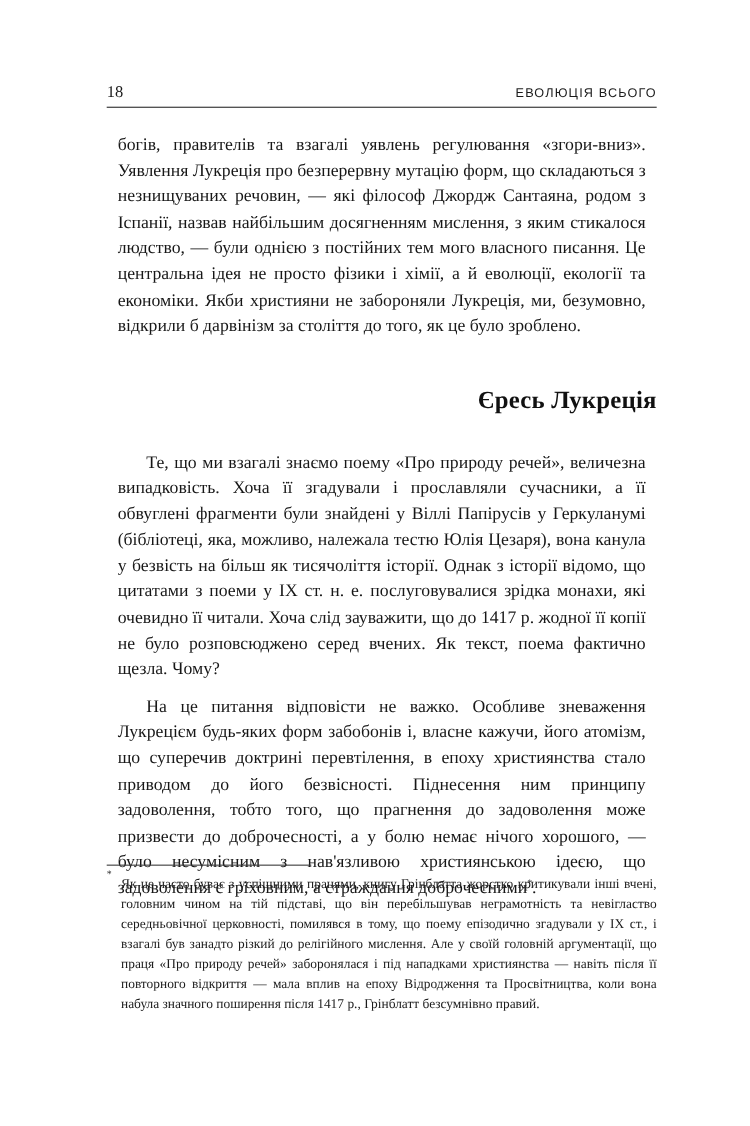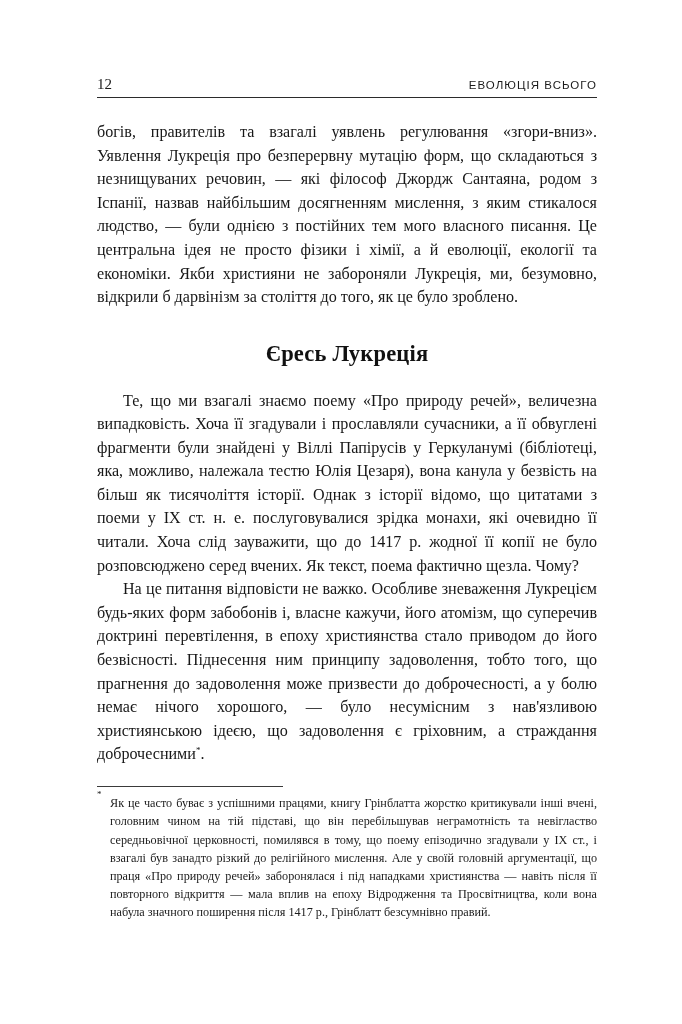--- a/index.html
+++ b/index.html
@@ -62,38 +62,38 @@
     bottom: -4px;
     height: 1px;
     background: #2b2b2b;
   }
 
   
   .body-block {
     margin-top: 26px;
   }
   p.para {
-    margin: 0;
+    margin: 10px;
     font-size: 16.1px;
     line-height: 23.6px;
     text-align: justify;
     text-justify: inter-word;
     hyphens: manual;
     -webkit-hyphens: manual;
     color: #171717;
   }
   p.para.indent {
     text-indent: 26px;
   }
 
   
   h2.section-title {
     margin: 0;
     padding: 33px 0 22px 0;
-    text-align: center;
+    text-align: right;
     font-family: "Liberation Serif", "DejaVu Serif", serif;
     font-weight: bold;
     font-size: 22.5px;
     line-height: 1.1;
     letter-spacing: 0.2px;
     color: #111;
   }
 
   
   .footnote-zone {
@@ -136,21 +136,21 @@
   }
 </style>
 </head>
 <body>
 
 <div class="page">
 
   <div class="content">
 
     <div class="runhead">
-      <span class="folio">12</span>
+      <span class="folio">18</span>
       <span class="runhead-title">ЕВОЛЮЦІЯ ВСЬОГО</span>
       <div class="runhead-rule"></div>
     </div>
 
     <div class="body-block">
 
       <p class="para">богів, правителів та взагалі уявлень регулювання «згори-вниз». Уявлення Лукреція про безперервну мутацію форм, що складаються з незнищуваних речовин, — які філософ Джордж Сантаяна, родом з Іспанії, назвав найбільшим досягненням мислення, з яким стикалося людство, — були однією з постійних тем мого власного писання. Це центральна ідея не просто фізики і хімії, а й еволюції, екології та економіки. Якби християни не забороняли Лукреція, ми, безумовно, відкрили б дарвінізм за століття до того, як це було зроблено.</p>
 
       <h2 class="section-title">Єресь Лукреція</h2>
 

